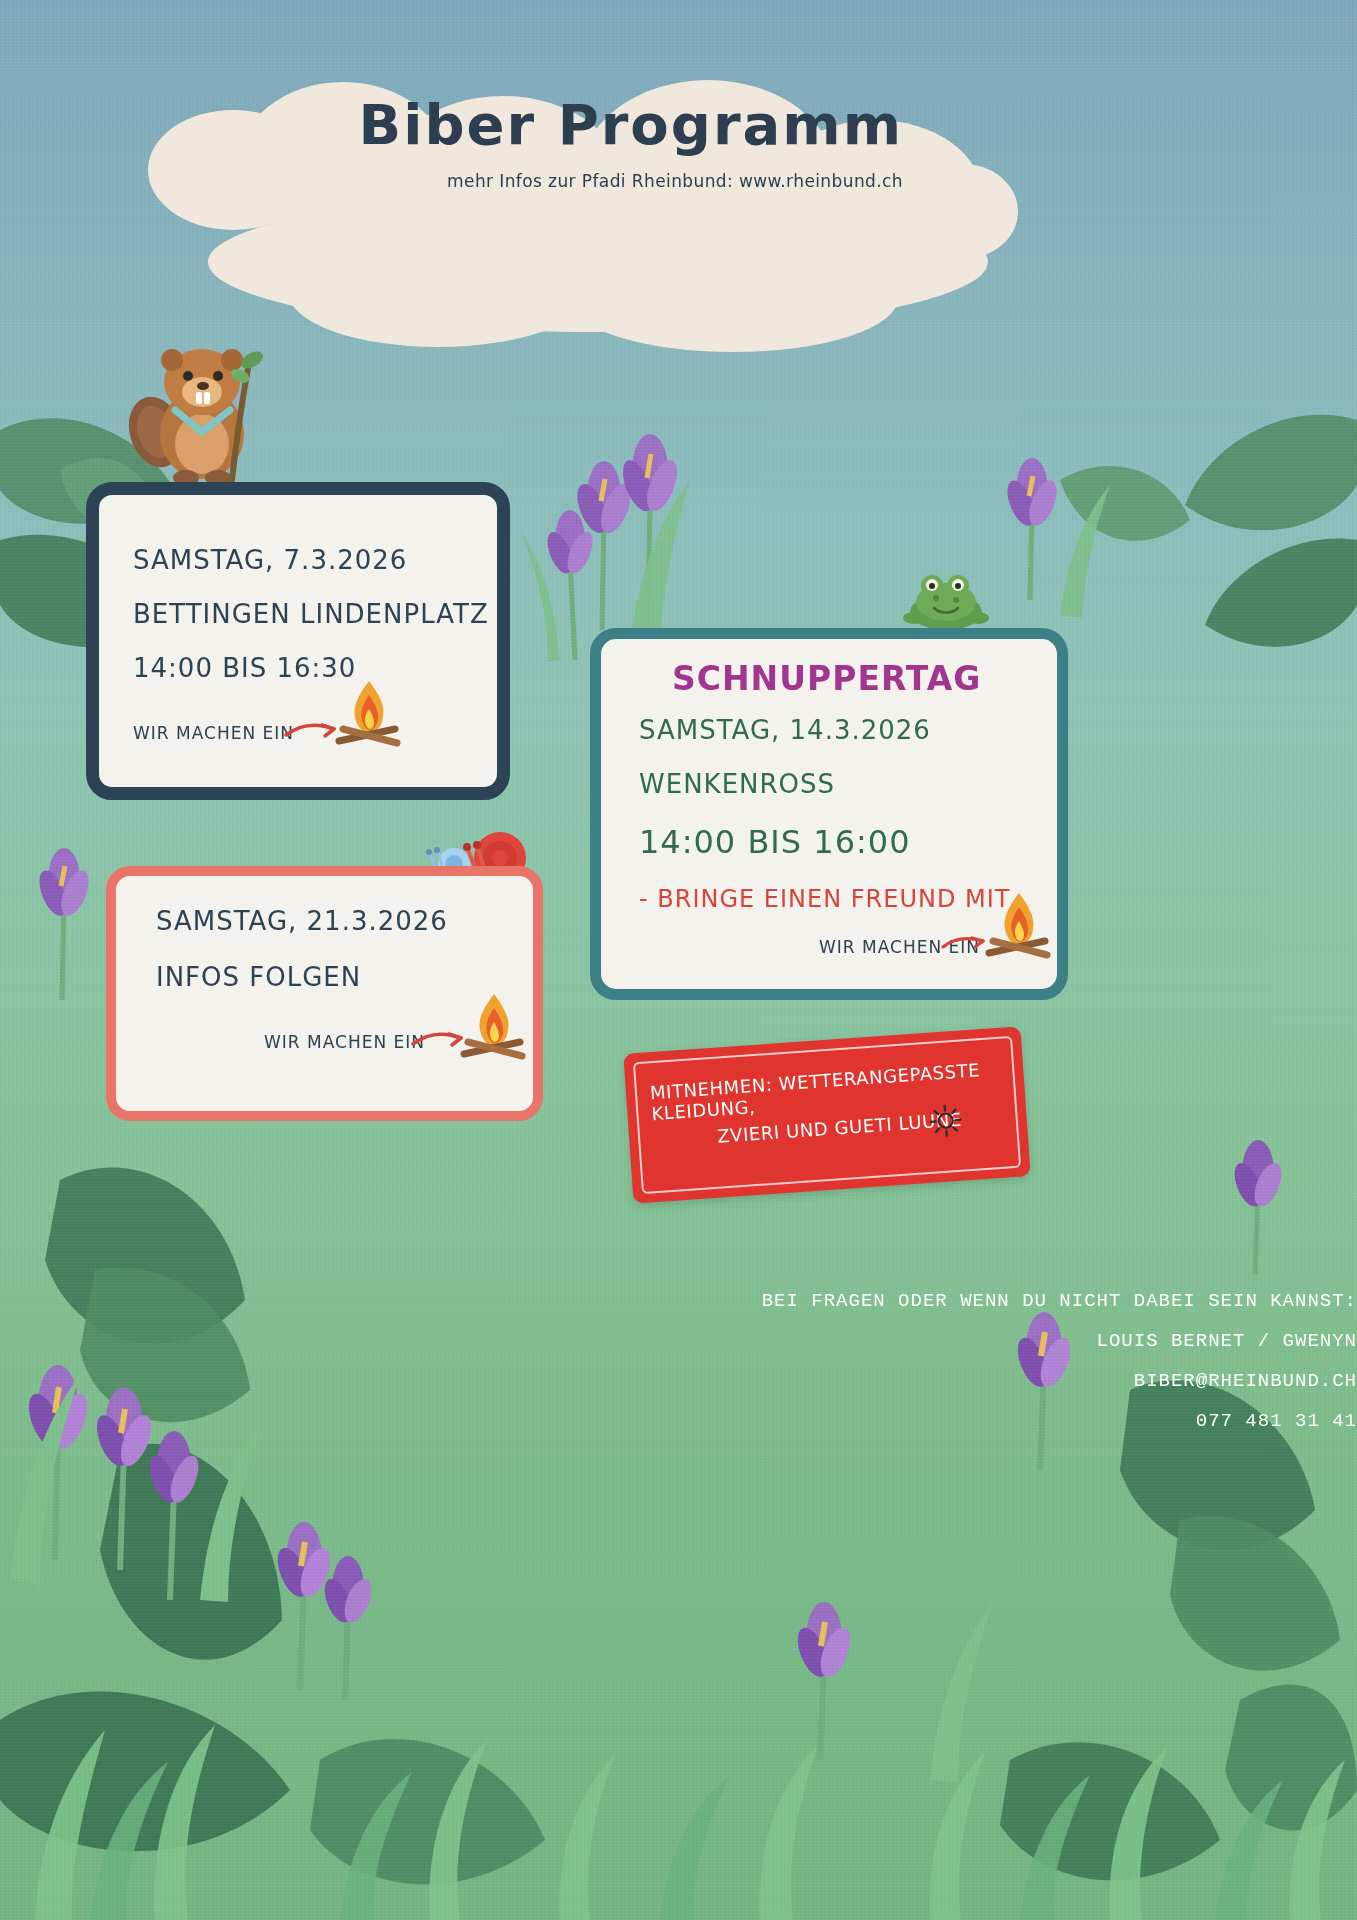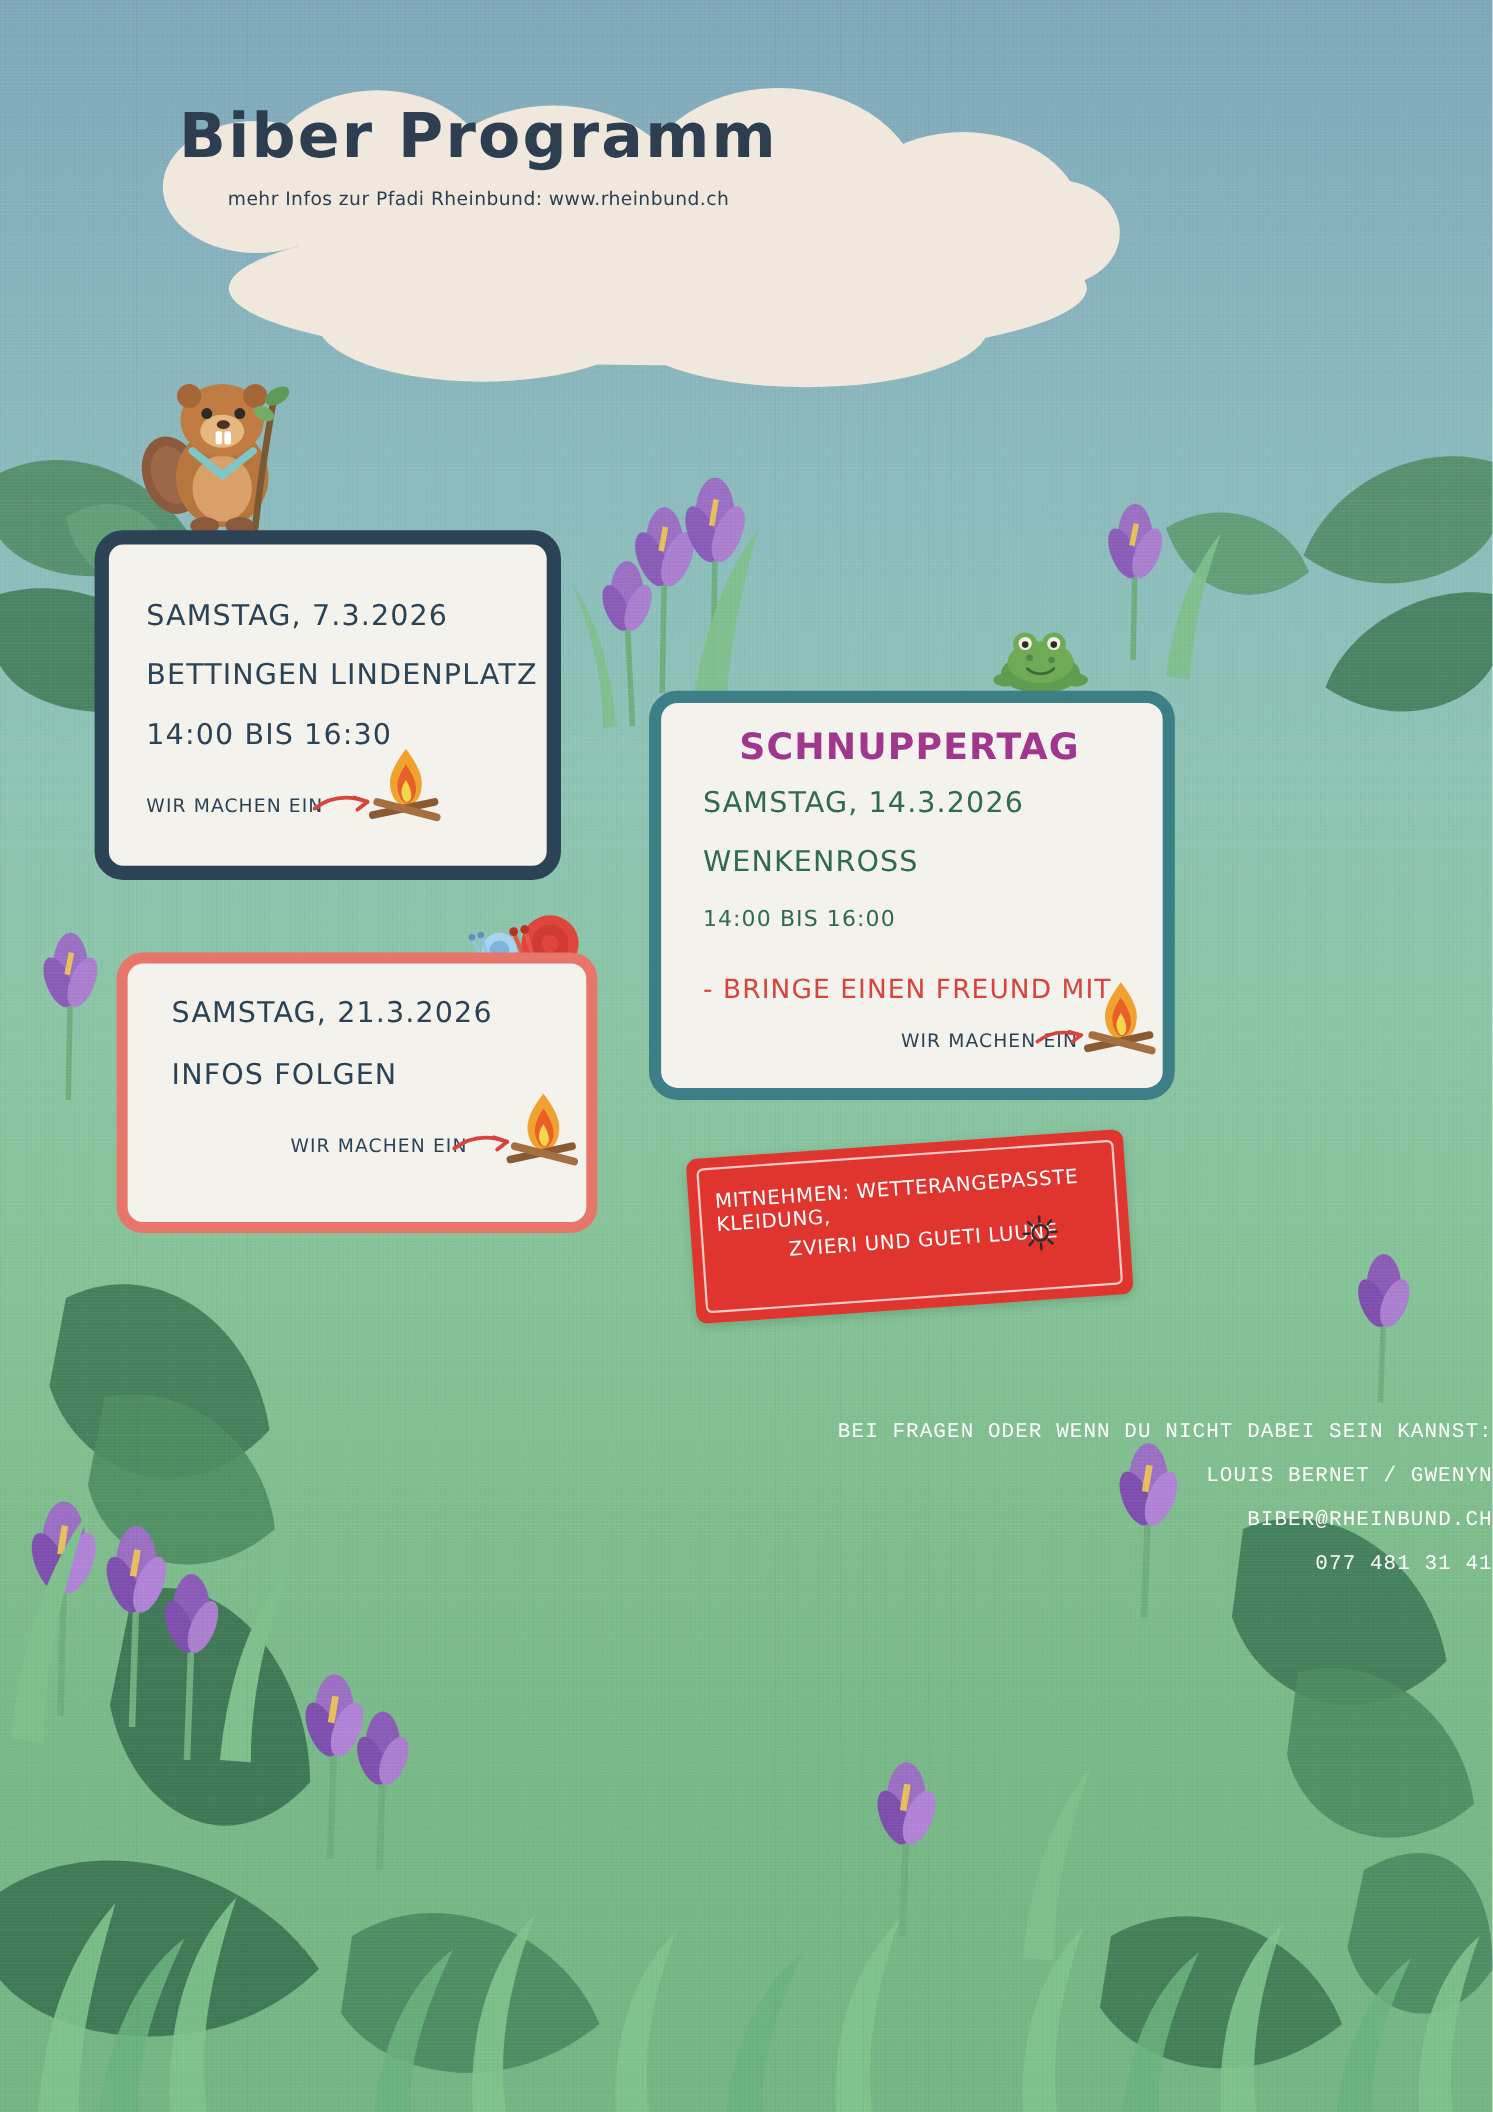--- a/index.html
+++ b/index.html
@@ -53,22 +53,23 @@
   .cloud .puff {
     position: absolute;
     background: #f0e8dc;
     border-radius: 50%;
   }
   .cloud-title-wrap {
     position: absolute;
     left: 0;
     top: 92px;
     width: 870px;
-    text-align: center;
+    text-align: right;
     z-index: 5;
+    padding-left: 33px;
   }
   .cloud-title {
     font-family: "DejaVu Sans", sans-serif;
     font-size: 56px;
     font-weight: 700;
     color: #2c3e50;
     letter-spacing: 2px;
     margin: 0;
   }
   .cloud-sub {
@@ -123,21 +124,21 @@
   .card-2 .l1 { position:absolute; left: 40px; top: 30px; font-size: 26px; }
   .card-2 .l2 { position:absolute; left: 40px; top: 86px; font-size: 26px; }
   .card-2 .l3 { position:absolute; left: 148px; top: 156px; font-size: 17px; }
 
   .card-3 .title {
     position:absolute; left: 38px; top: 20px;
     font-size: 33px; color: #a0368d; font-weight: 700; letter-spacing: 1px; margin-left: 33px;
   }
   .card-3 .l1 { position:absolute; left: 38px; top: 76px; font-size: 26px; color:#2e6b4f;text-align:center;}
   .card-3 .l2 { position:absolute; left: 38px; top: 130px; font-size: 26px; color:#2e6b4f;}
-  .card-3 .l3 { position:absolute; left: 38px; top: 184px; font-size: 20px; color:#2e6b4f;}
+  .card-3 .l3 { position:absolute; left: 38px; top: 184px; font-size: 32px; color:#2e6b4f;}
   .card-3 .l4 { position:absolute; left: 38px; top: 246px; font-size: 24px; color:#d6443c;}
   .card-3 .l5 { position:absolute; left: 218px; top: 298px; font-size: 17px; }
 
   
   .banner {
     position: absolute;
     left: 628px;
     top: 1040px;
     width: 398px;
     height: 150px;

